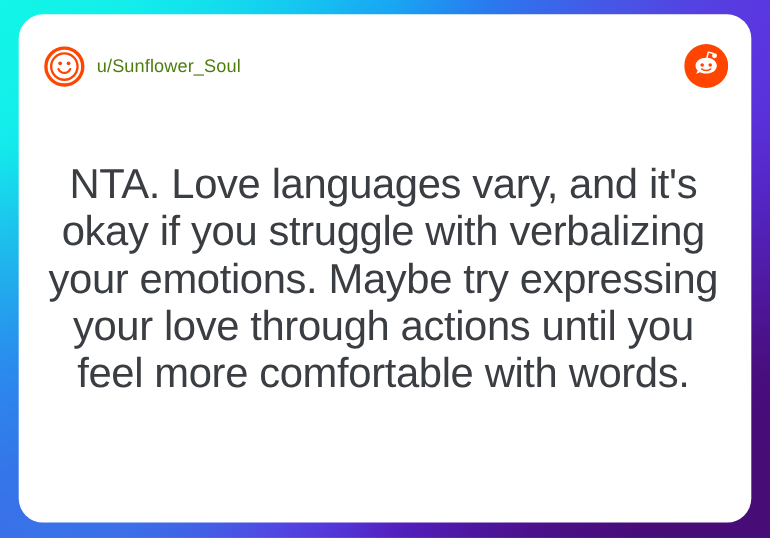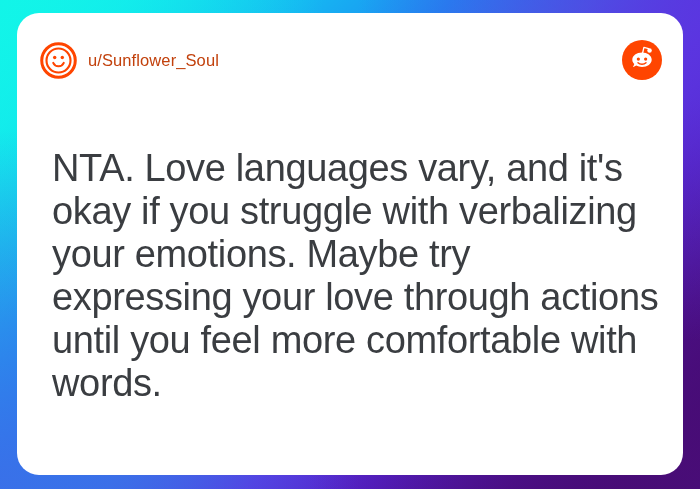--- a/index.html
+++ b/index.html
@@ -73,39 +73,40 @@
     top: 28px;
     width: 39px;
     height: 39px;
   }
 
   .username {
     position: absolute;
     left: 71px;
     top: 38px;
     font-size: 16.5px;
-    color: #c2410c;
+    color: #4d7c0f;
     letter-spacing: 0.1px;
     white-space: nowrap;
   }
 
   .reddit-logo {
     position: absolute;
     right: 21px;
     top: 27px;
     width: 40px;
     height: 40px;
   }
 
   
   #card-body {
     position: absolute;
-    left: 35px;
+    left: 21px;
     top: 134px;
     right: 24px;
+    text-align: center;
   }
 
   .post-text {
     font-size: 38px;
     line-height: 43px;
     color: #3A3D41;
     letter-spacing: -0.35px;
     white-space: pre-line;
     margin: 0;
     font-weight: 400;

